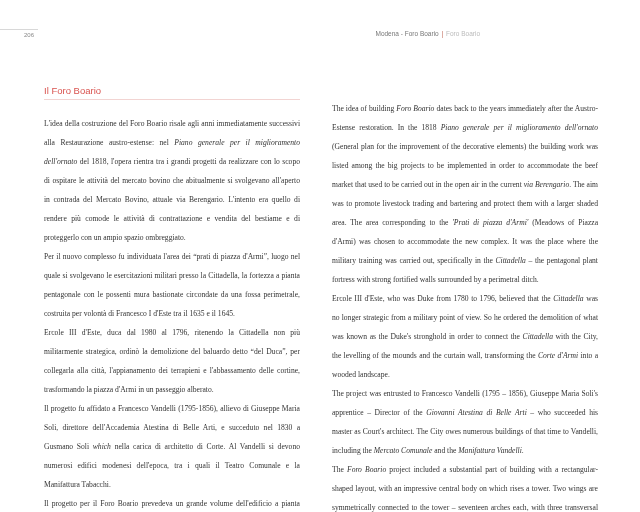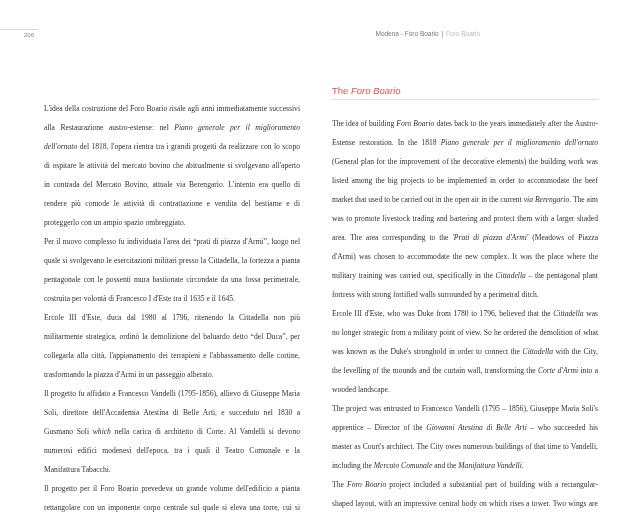--- a/index.html
+++ b/index.html
@@ -23,30 +23,30 @@
 <div class="page-number-rule"></div>
 <div class="page-number">206</div>
 
 <div class="running-head">
   <span>Modena - Foro Boario</span>
   <span class="sep">|</span>
   <span class="light">Foro Boario</span>
 </div>
 
 <div class="column col-left" style="left:44px;width:256px;">
+  <h2 class="heading">Il Foro Boario</h2>
   <div class="body-text">
       <p>L'idea della costruzione del Foro Boario risale agli anni immediatamente successivi alla Restaurazione austro-estense: nel <i>Piano generale per il miglioramento dell'ornato</i> del 1818, l'opera rientra tra i grandi progetti da realizzare con lo scopo di ospitare le attività del mercato bovino che abitualmente si svolgevano all'aperto in contrada del Mercato Bovino, attuale via Berengario. L'intento era quello di rendere più comode le attività di contrattazione e vendita del bestiame e di proteggerlo con un ampio spazio ombreggiato.</p>
       <p>Per il nuovo complesso fu individuata l'area dei “prati di piazza d'Armi”, luogo nel quale si svolgevano le esercitazioni militari presso la Cittadella, la fortezza a pianta pentagonale con le possenti mura bastionate circondate da una fossa perimetrale, costruita per volontà di Francesco I d'Este tra il 1635 e il 1645.</p>
       <p>Ercole III d'Este, duca dal 1980 al 1796, ritenendo la Cittadella non più militarmente strategica, ordinò la demolizione del baluardo detto “del Duca”, per collegarla alla città, l'appianamento dei terrapieni e l'abbassamento delle cortine, trasformando la piazza d'Armi in un passeggio alberato.</p>
       <p>Il progetto fu affidato a Francesco Vandelli (1795-1856), allievo di Giuseppe Maria Soli, direttore dell'Accademia Atestina di Belle Arti, e succeduto nel 1830 a Gusmano Soli <i>which</i> nella carica di architetto di Corte. Al Vandelli si devono numerosi edifici modenesi dell'epoca, tra i quali il Teatro Comunale e la Manifattura Tabacchi.</p>
       <p>Il progetto per il Foro Boario prevedeva un grande volume dell'edificio a pianta rettangolare con un imponente corpo centrale sul quale si eleva una torre, cui si uniscono simmetricamente due ali, di diciassette arcate ciascuna, con tre arcate trasversali. Del “grande porticato da erigersi sul Corso Mercato bovini in Piazza d'Armi” esistono due disegni di Giovanni Lotti (1806-1881), insegnante all'Accademia di Belle Arti</p>
     </div>
 </div>
 
 <div class="column" style="left:332px;width:266px;">
-  <h2 class="heading"><span>The </span><i>Foro Boario</i></h2>
   <div class="body-text">
       <p>The idea of building <i>Foro Boario</i> dates back to the years immediately after the Austro-Estense restoration. In the 1818 <i>Piano generale per il miglioramento dell'ornato</i> (General plan for the improvement of the decorative elements) the building work was listed among the big projects to be implemented in order to accommodate the beef market that used to be carried out in the open air in the current <i>via Berengario</i>. The aim was to promote livestock trading and bartering and protect them with a larger shaded area. The area corresponding to the <i>'Prati di piazza d'Armi'</i> (Meadows of Piazza d'Armi) was chosen to accommodate the new complex. It was the place where the military training was carried out, specifically in the <i>Cittadella</i> – the pentagonal plant fortress with strong fortified walls surrounded by a perimetral ditch.</p>
       <p>Ercole III d'Este, who was Duke from 1780 to 1796, believed that the <i>Cittadella</i> was no longer strategic from a military point of view. So he ordered the demolition of what was known as the Duke's stronghold in order to connect the <i>Cittadella</i> with the City, the levelling of the mounds and the curtain wall, transforming the <i>Corte d'Armi</i> into a wooded landscape.</p>
       <p>The project was entrusted to Francesco Vandelli (1795 – 1856), Giuseppe Maria Soli's apprentice – Director of the <i>Giovanni Atestina di Belle Arti</i> – who succeeded his master as Court's architect. The City owes numerous buildings of that time to Vandelli, including the <i>Mercato Comunale</i> and the <i>Manifattura Vandelli</i>.</p>
       <p>The <i>Foro Boario</i> project included a substantial part of building with a rectangular-shaped layout, with an impressive central body on which rises a tower. Two wings are symmetrically connected to the tower – seventeen arches each, with three transversal arches. There are two drawings by Giovanni Lotti (1806-1881), Professor at the Academia di Belle Arti Lotti, who collaborated with Vandelli on the renovation in Modena through the years of the Restoration. The drawings show the large portico which</p>
     </div>
 </div>
 
 </body></html>

